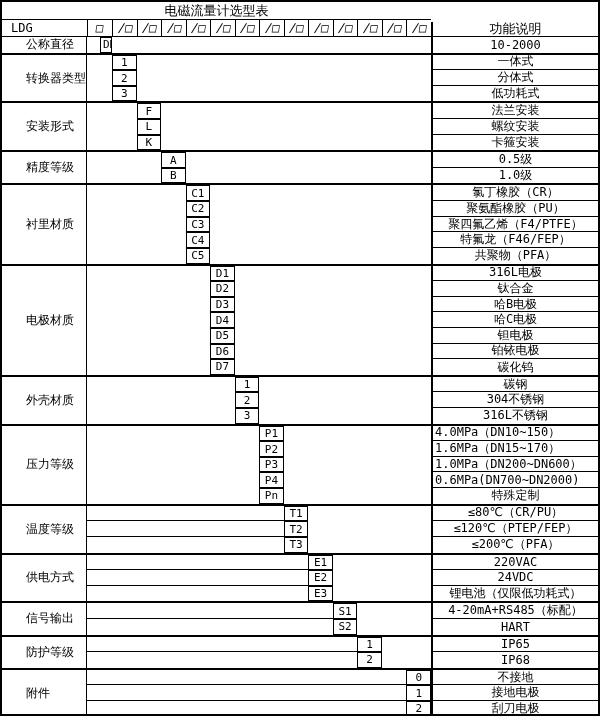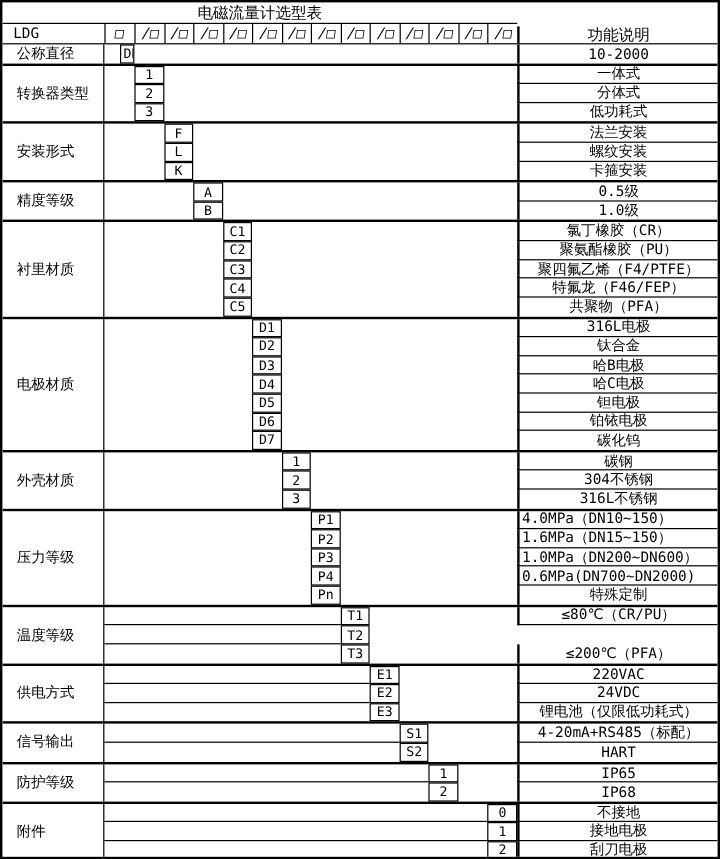--- a/index.html
+++ b/index.html
@@ -19,21 +19,21 @@
   .hdr .prefix{grid-column:1;grid-row:2;display:flex;align-items:center;
     padding-left:9px;font-size:12px;}
   .bx{border-left:1px solid #000;display:flex;align-items:center;
     justify-content:center;font-size:12px;overflow:hidden;}
   .bx span{display:inline-block;transform:skewX(-8deg);}
   .fn{grid-column:16;grid-row:1/3;border-left:2px solid #000;
     display:flex;align-items:center;justify-content:center;font-size:13px;margin-top:20px;}
   .band{grid-auto-rows:15.62px;border-bottom:2px solid #000;}
   .band.last{border-bottom:none;}
   .cat{grid-column:1;border-right:1px solid #000;display:flex;
-    align-items:center;padding-left:12px;font-size:12px;white-space:nowrap;}
+    align-items:center;padding-left:24px;font-size:12px;white-space:nowrap;}
   .code{border:1px solid #000;display:flex;align-items:center;
     justify-content:center;font-size:11px;box-sizing:border-box;overflow:hidden;}
   .code.al{justify-content:flex-start;padding-left:2px;margin-left:13px;}
   .desc{grid-column:16;border-left:2px solid #000;border-bottom:1px solid #000;
     display:flex;align-items:center;justify-content:center;font-size:12px;
     box-sizing:border-box;white-space:nowrap;overflow:hidden;}
   .desc.al{justify-content:flex-start;padding-left:2px;}
   .desc.nb{border-bottom:none;}
   .lf{border-bottom:1px solid #000;box-sizing:border-box;}
 </style>
@@ -167,34 +167,35 @@
   </div>
 
   <div class="grid band">
     <div class="cat" style="grid-row:1/span 5">压力等级</div>
     <div class="code" style="grid-column:9;grid-row:1">P1</div>
     <div class="code" style="grid-column:9;grid-row:2">P2</div>
     <div class="code" style="grid-column:9;grid-row:3">P3</div>
     <div class="code" style="grid-column:9;grid-row:4">P4</div>
     <div class="code" style="grid-column:9;grid-row:5">Pn</div>
     <div class="desc al" style="grid-row:1">4.0MPa（DN10~150）</div>
-    <div class="desc al" style="grid-row:2">1.6MPa（DN15~150）</div>
+    <div class="desc al" style="grid-row:2">1.6MPa（DN15~170）</div>
     <div class="desc al" style="grid-row:3">1.0MPa（DN200~DN600）</div>
     <div class="desc al" style="grid-row:4">0.6MPa(DN700~DN2000)</div>
     <div class="desc nb" style="grid-row:5">特殊定制</div>
   </div>
 
   <div class="grid band">
     <div class="cat" style="grid-row:1/span 3">温度等级</div>
     <div class="lf" style="grid-column:2/10;grid-row:1"></div>
     <div class="lf" style="grid-column:2/10;grid-row:2"></div>
     <div class="code" style="grid-column:10;grid-row:1">T1</div>
     <div class="code" style="grid-column:10;grid-row:2">T2</div>
     <div class="code" style="grid-column:10;grid-row:3">T3</div>
     <div class="desc" style="grid-row:1">≤80℃（CR/PU）</div>
+    <div class="desc" style="grid-row:2">≤120℃（PTEP/FEP）</div>
     <div class="desc nb" style="grid-row:3">≤200℃（PFA）</div>
   </div>
 
   <div class="grid band">
     <div class="cat" style="grid-row:1/span 3">供电方式</div>
     <div class="lf" style="grid-column:2/11;grid-row:1"></div>
     <div class="lf" style="grid-column:2/11;grid-row:2"></div>
     <div class="code" style="grid-column:11;grid-row:1">E1</div>
     <div class="code" style="grid-column:11;grid-row:2">E2</div>
     <div class="code" style="grid-column:11;grid-row:3">E3</div>

